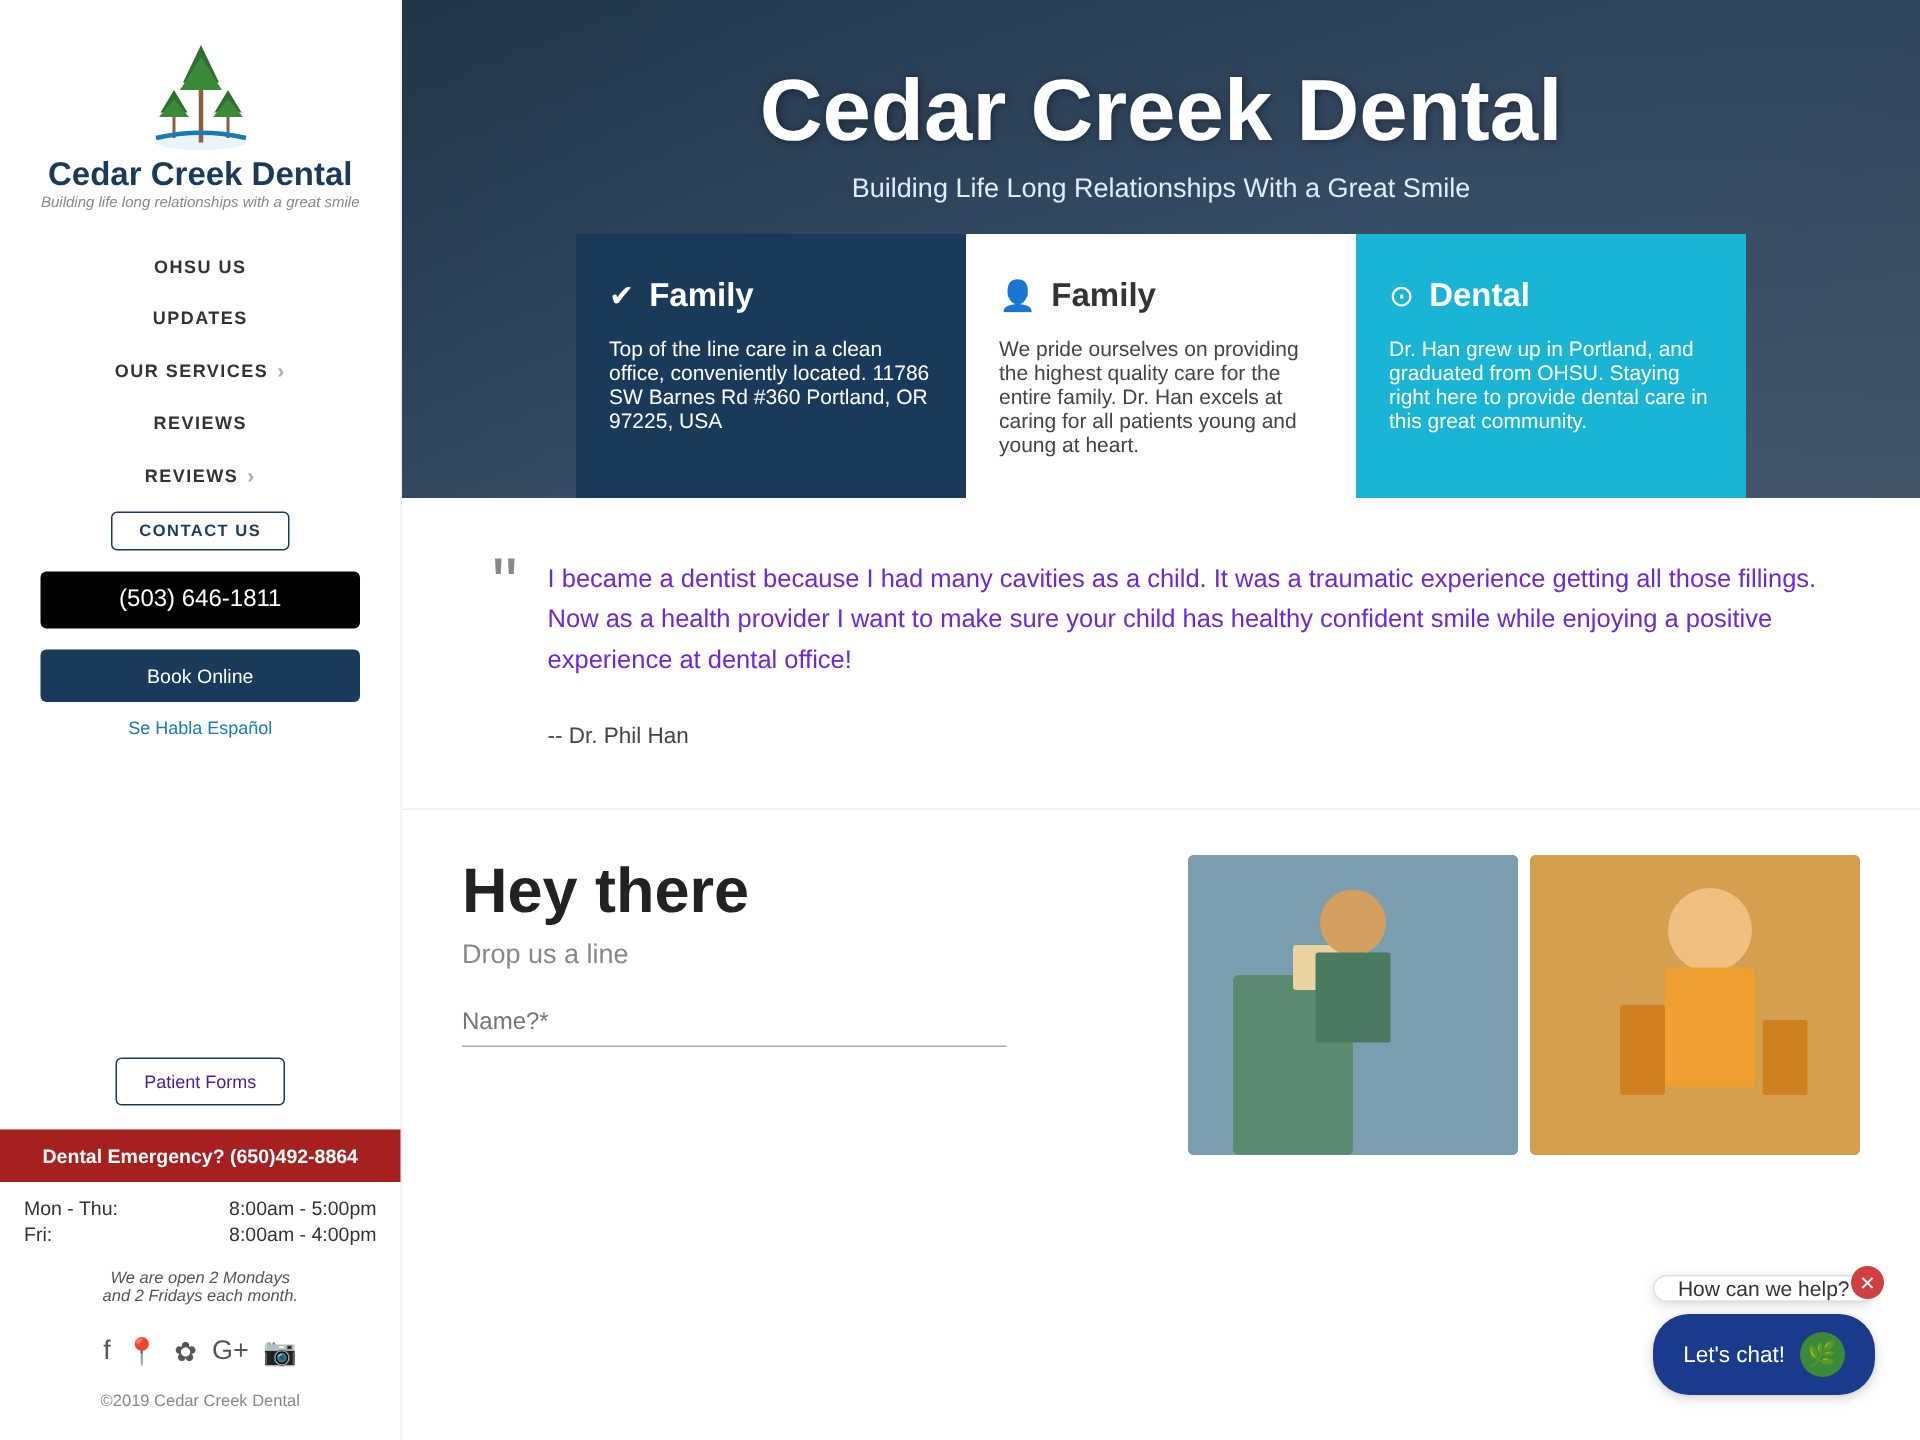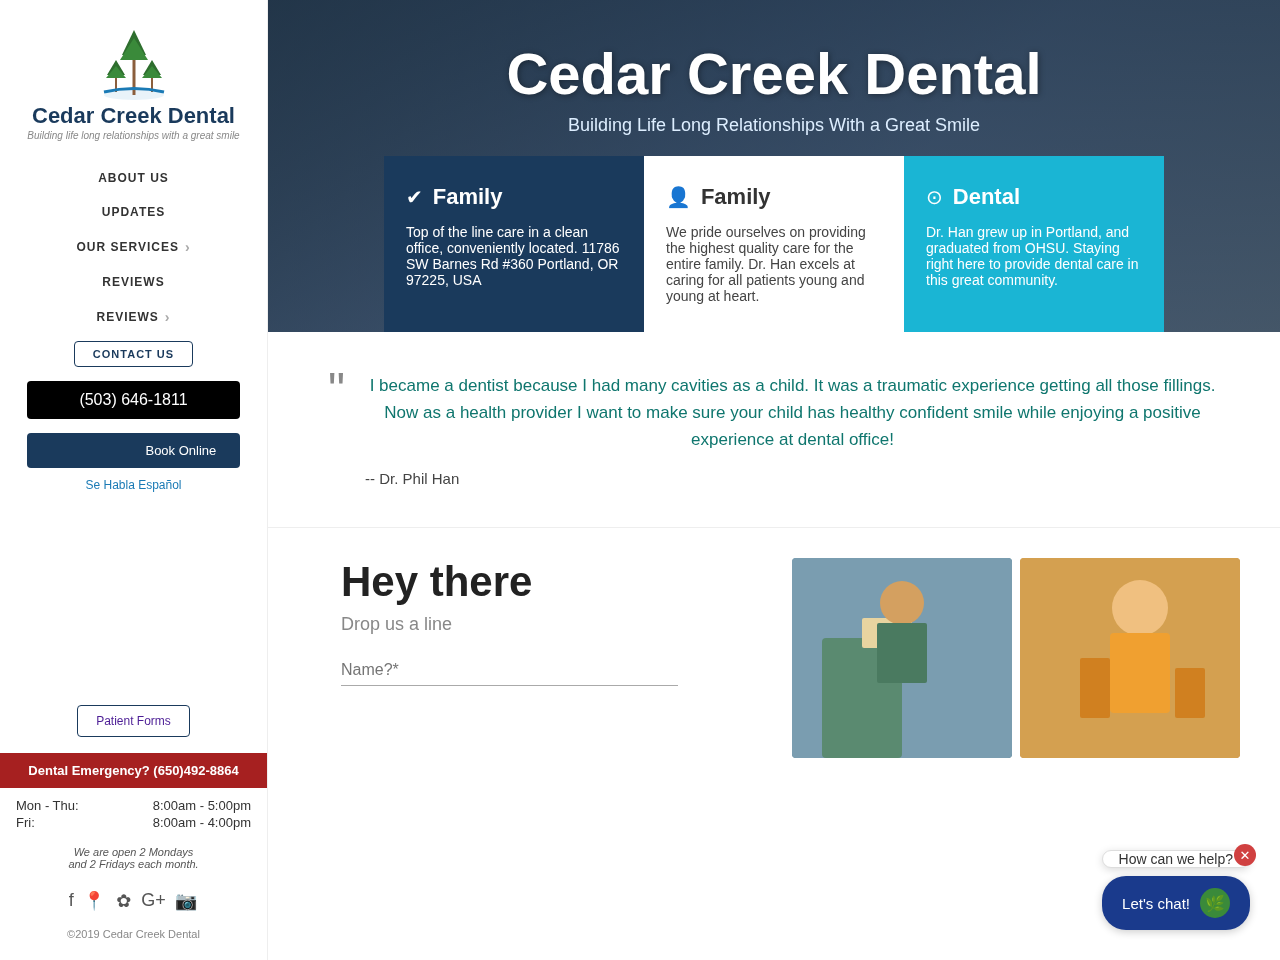--- a/index.html
+++ b/index.html
@@ -90,21 +90,21 @@
       background: #1a3a5c;
       color: #fff;
       border: none;
       border-radius: 4px;
       padding: 10px 24px;
       font-size: 13px;
       cursor: pointer;
       margin: 6px auto;
       display: block;
       width: 80%;
-      text-align: right;
+      text-align: center;
     }
     .spanish {
       font-size: 12px;
       color: #1a7ab5;
       text-align: center;
       margin: 4px 16px;
     }
     .patient-forms-btn {
       border: 1px solid #1a3a5c;
       border-radius: 4px;
@@ -247,40 +247,39 @@
     .quote-mark {
       font-size: 48px;
       color: #888;
       line-height: 1;
       margin-top: -6px;
       flex-shrink: 0;
     }
     .quote-content { flex: 1; }
     .quote-text {
       font-size: 17px;
-      color: #0f766e;
+      color: #6d28d9;
       line-height: 1.6;
       font-style: normal;
       font-weight: 400;
-      text-align: center;
     }
     .quote-author {
       font-size: 15px;
       color: #444;
-      margin-top: 16px;
+      margin-top: 28px;
     }
 
     
     .hey-section {
       background: #fff;
       padding: 30px 40px;
       display: flex;
       gap: 30px;
     }
-    .hey-left { flex: 1; margin-left: 33px; }
+    .hey-left { flex: 1; }
     .hey-title {
       font-size: 42px;
       font-weight: bold;
       color: #222;
       margin-bottom: 8px;
     }
     .hey-sub {
       font-size: 18px;
       color: #888;
       margin-bottom: 20px;
@@ -401,21 +400,21 @@
       <polygon points="58,46 48,58 68,58" fill="#3a8a3a"></polygon>
 
       <path d="M10,72 Q40,65 70,72" stroke="#1a7ab5" stroke-width="3" fill="none"></path>
     </svg>
     <div class="logo-title">Cedar Creek Dental</div>
     <div class="logo-subtitle">Building life long relationships with a great smile</div>
   </div>
 
   <nav class="nav-menu">
     <div class="nav-item">
-      <span>ABOUT US</span>
+      <span>OHSU US</span>
     </div>
     <div class="nav-item">
       <span>UPDATES</span>
     </div>
     <div class="nav-item">
       <span>OUR SERVICES</span>
       <span class="arrow">›</span>
     </div>
     <div class="nav-item">
       <span>REVIEWS</span>

